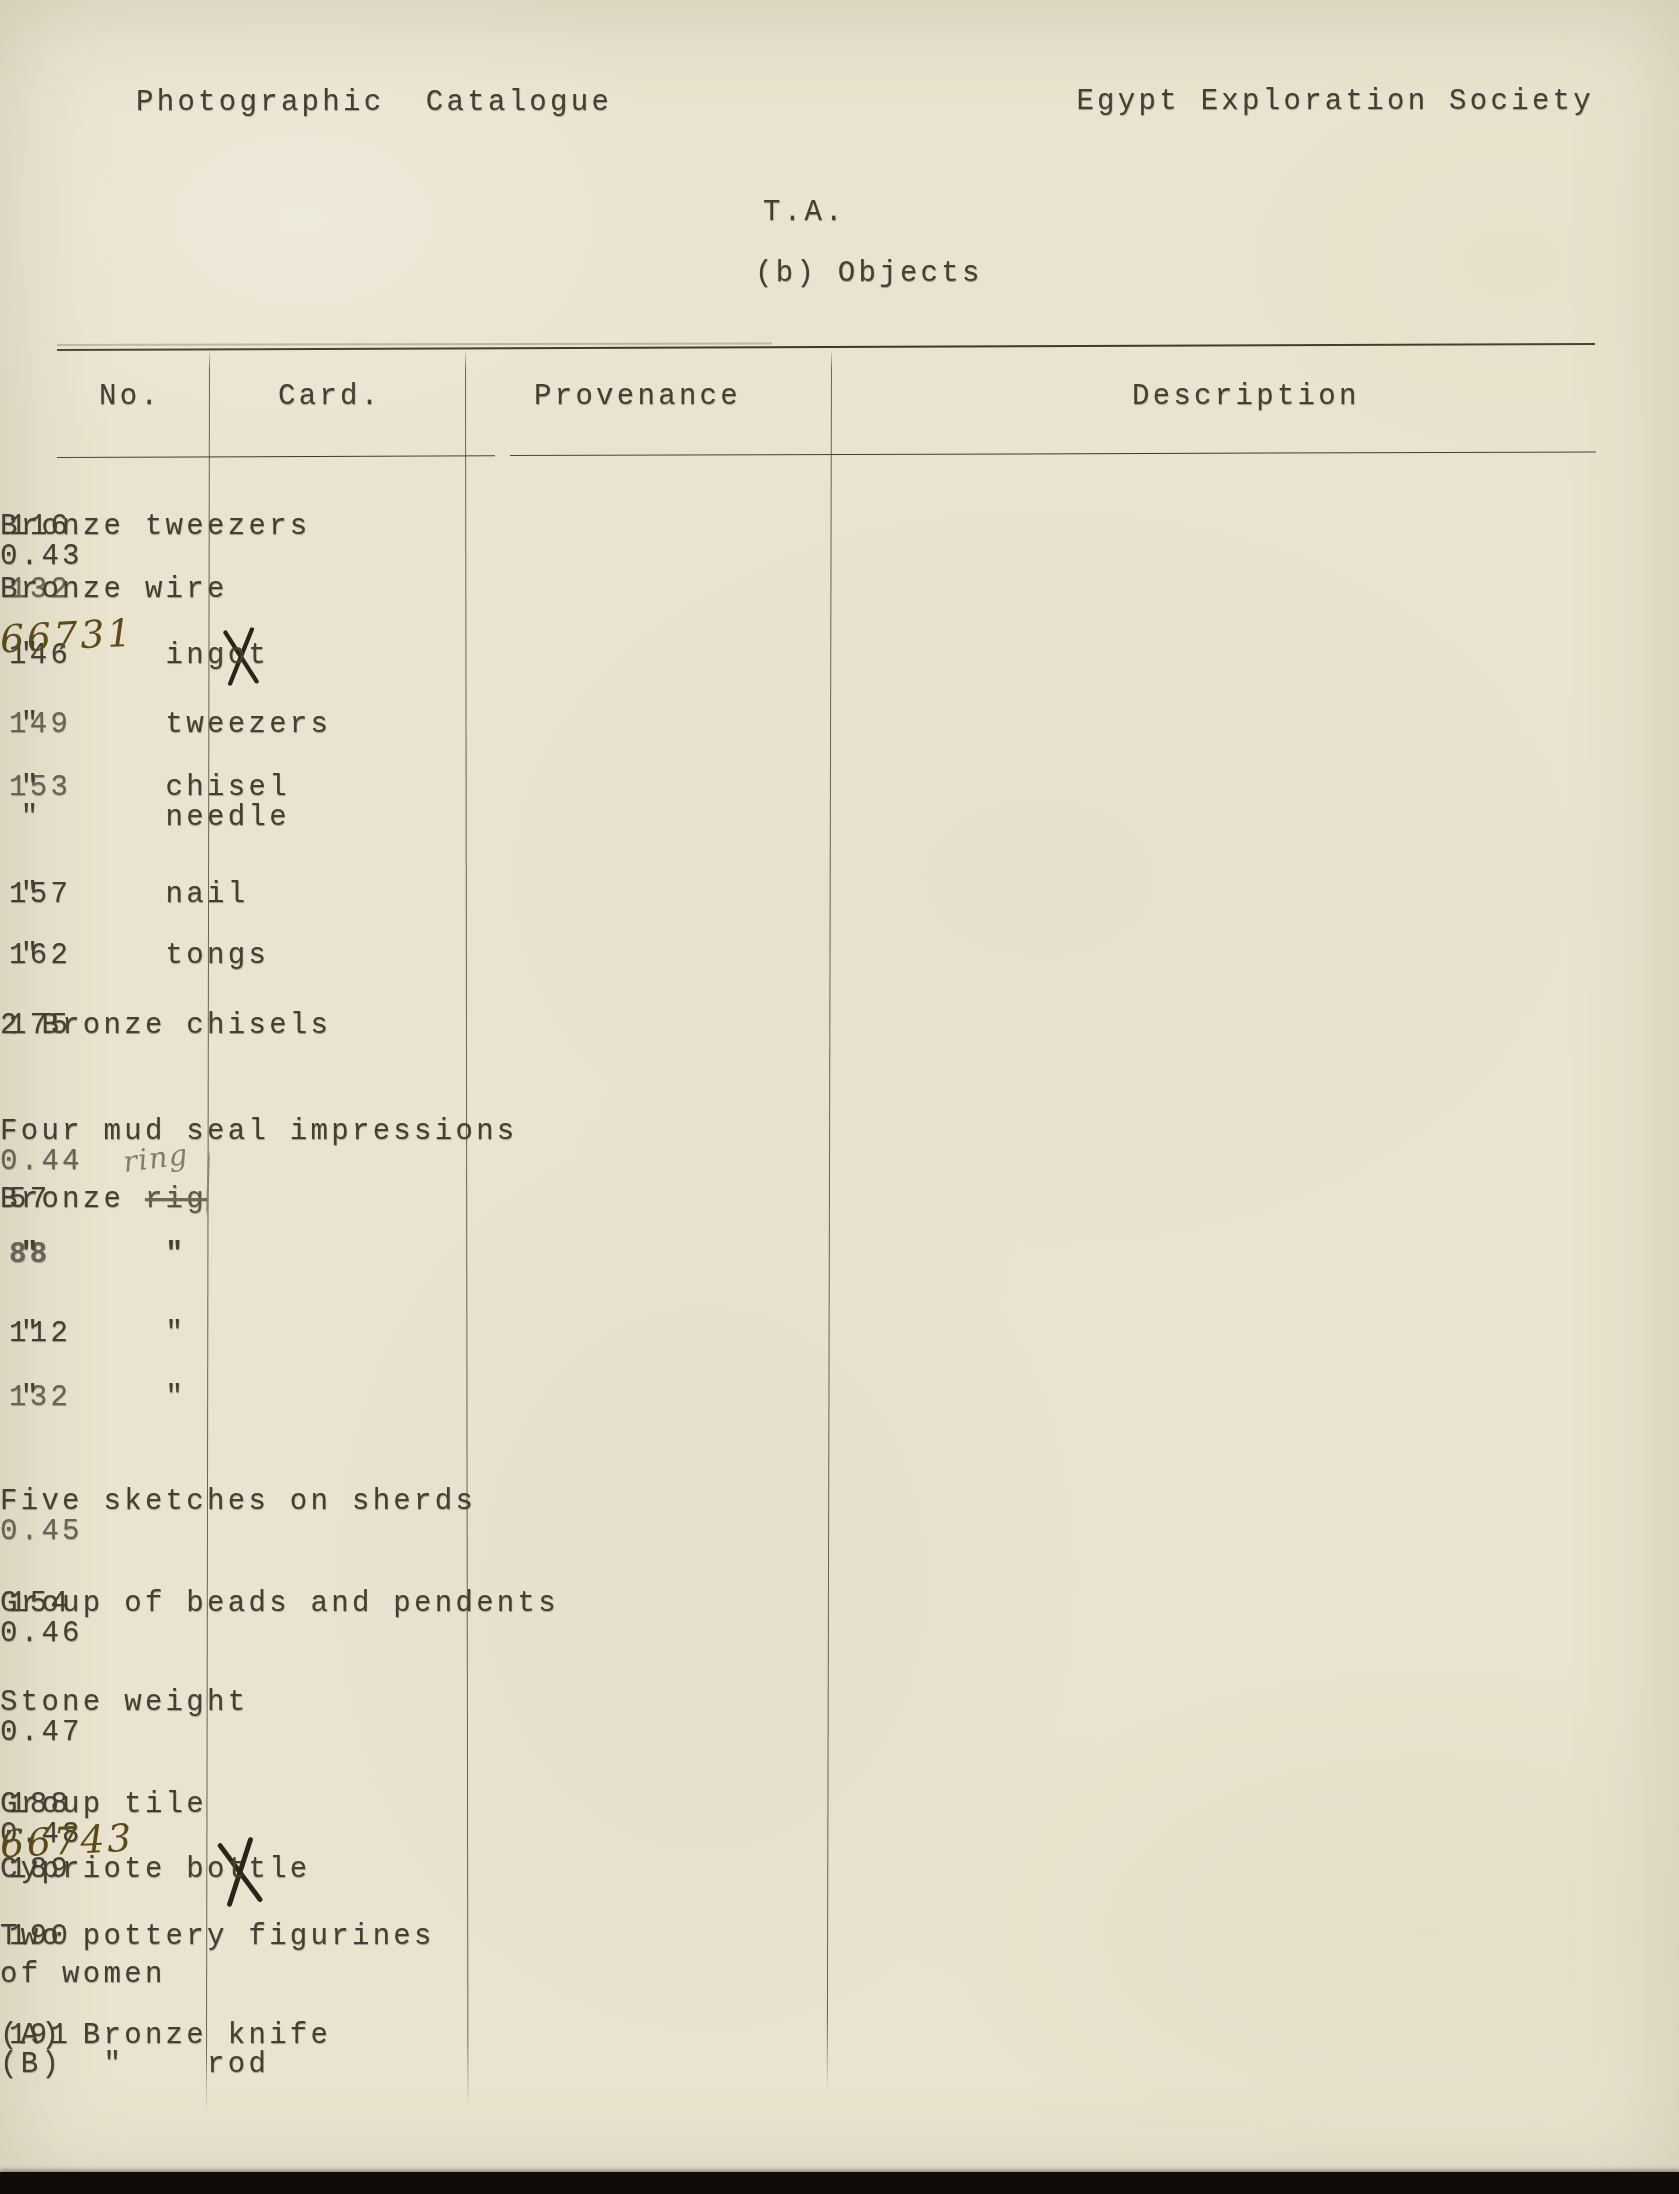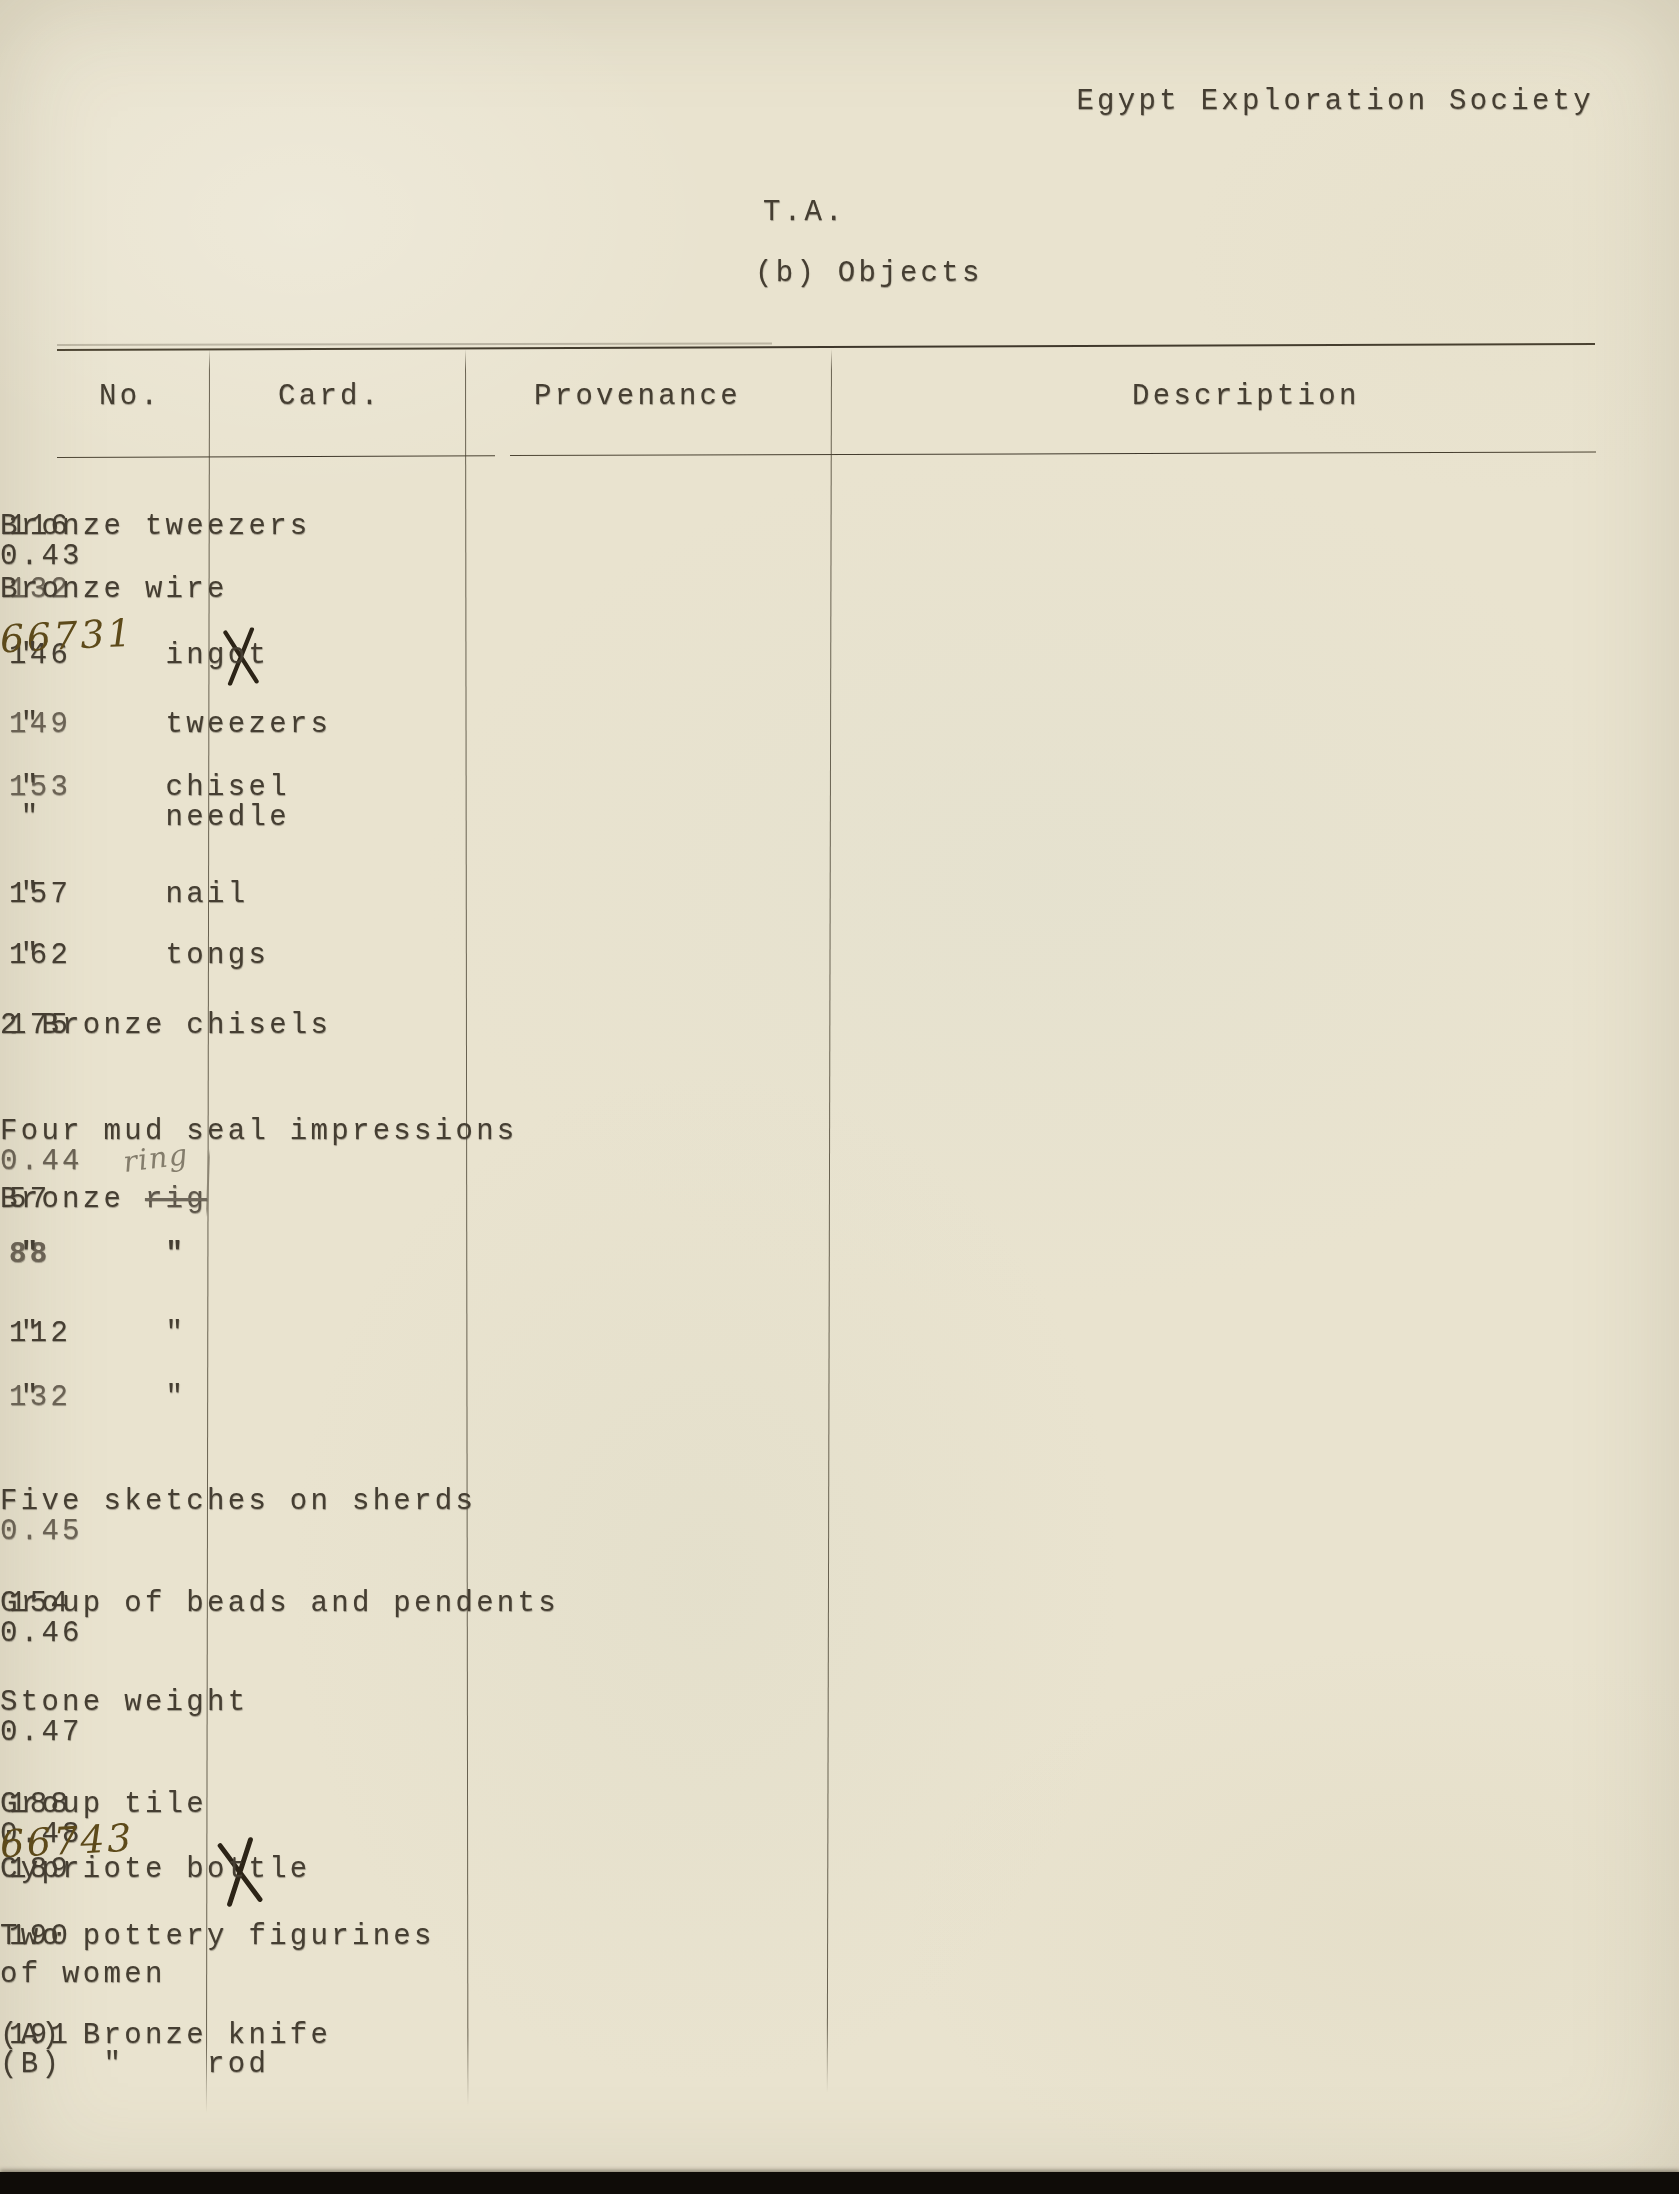--- a/index.html
+++ b/index.html
@@ -37,20 +37,21 @@
                  background:linear-gradient(to bottom,rgba(132,125,108,0),rgba(132,125,108,.75) 12%,rgba(132,125,108,.75) 88%,rgba(132,125,108,0));}
   .scan-bar{position:absolute;left:0;bottom:0;width:100%;height:22px;background:#0f0c08;
             box-shadow:0 -2px 4px rgba(40,34,22,.45);}
 </style>
 </head>
 <body>
 
 <div class="page">
   <div class="texture"></div>
 
+  <div class="typed" style="left:136px;top:86px;">Photographic  Catalogue</div>
   <div class="typed" style="right:86px;top:85px;left:auto;">Egypt Exploration Society</div>
   <div class="typed" style="left:763px;top:196px;">T.A.</div>
   <div class="typed" style="left:755px;top:257px;">(b) Objects</div>
 
   <div class="rule" style="left:57px;top:349px;width:1538px;transform:rotate(-0.22deg);"></div>
   <div class="rule" style="left:57px;top:344px;width:715px;opacity:.28;transform:rotate(-0.12deg);"></div>
   <div class="rule" style="left:57px;top:457px;width:438px;height:1.3px;transform:rotate(-0.22deg);"></div>
   <div class="rule" style="left:510px;top:455px;width:1086px;height:1.3px;transform:rotate(-0.18deg);"></div>
   <div class="vline" style="left:209px;top:349px;height:1764px;transform:rotate(0.10deg);"></div>
   <div class="vline" style="left:465px;top:349px;height:1757px;transform:rotate(-0.08deg);"></div>

